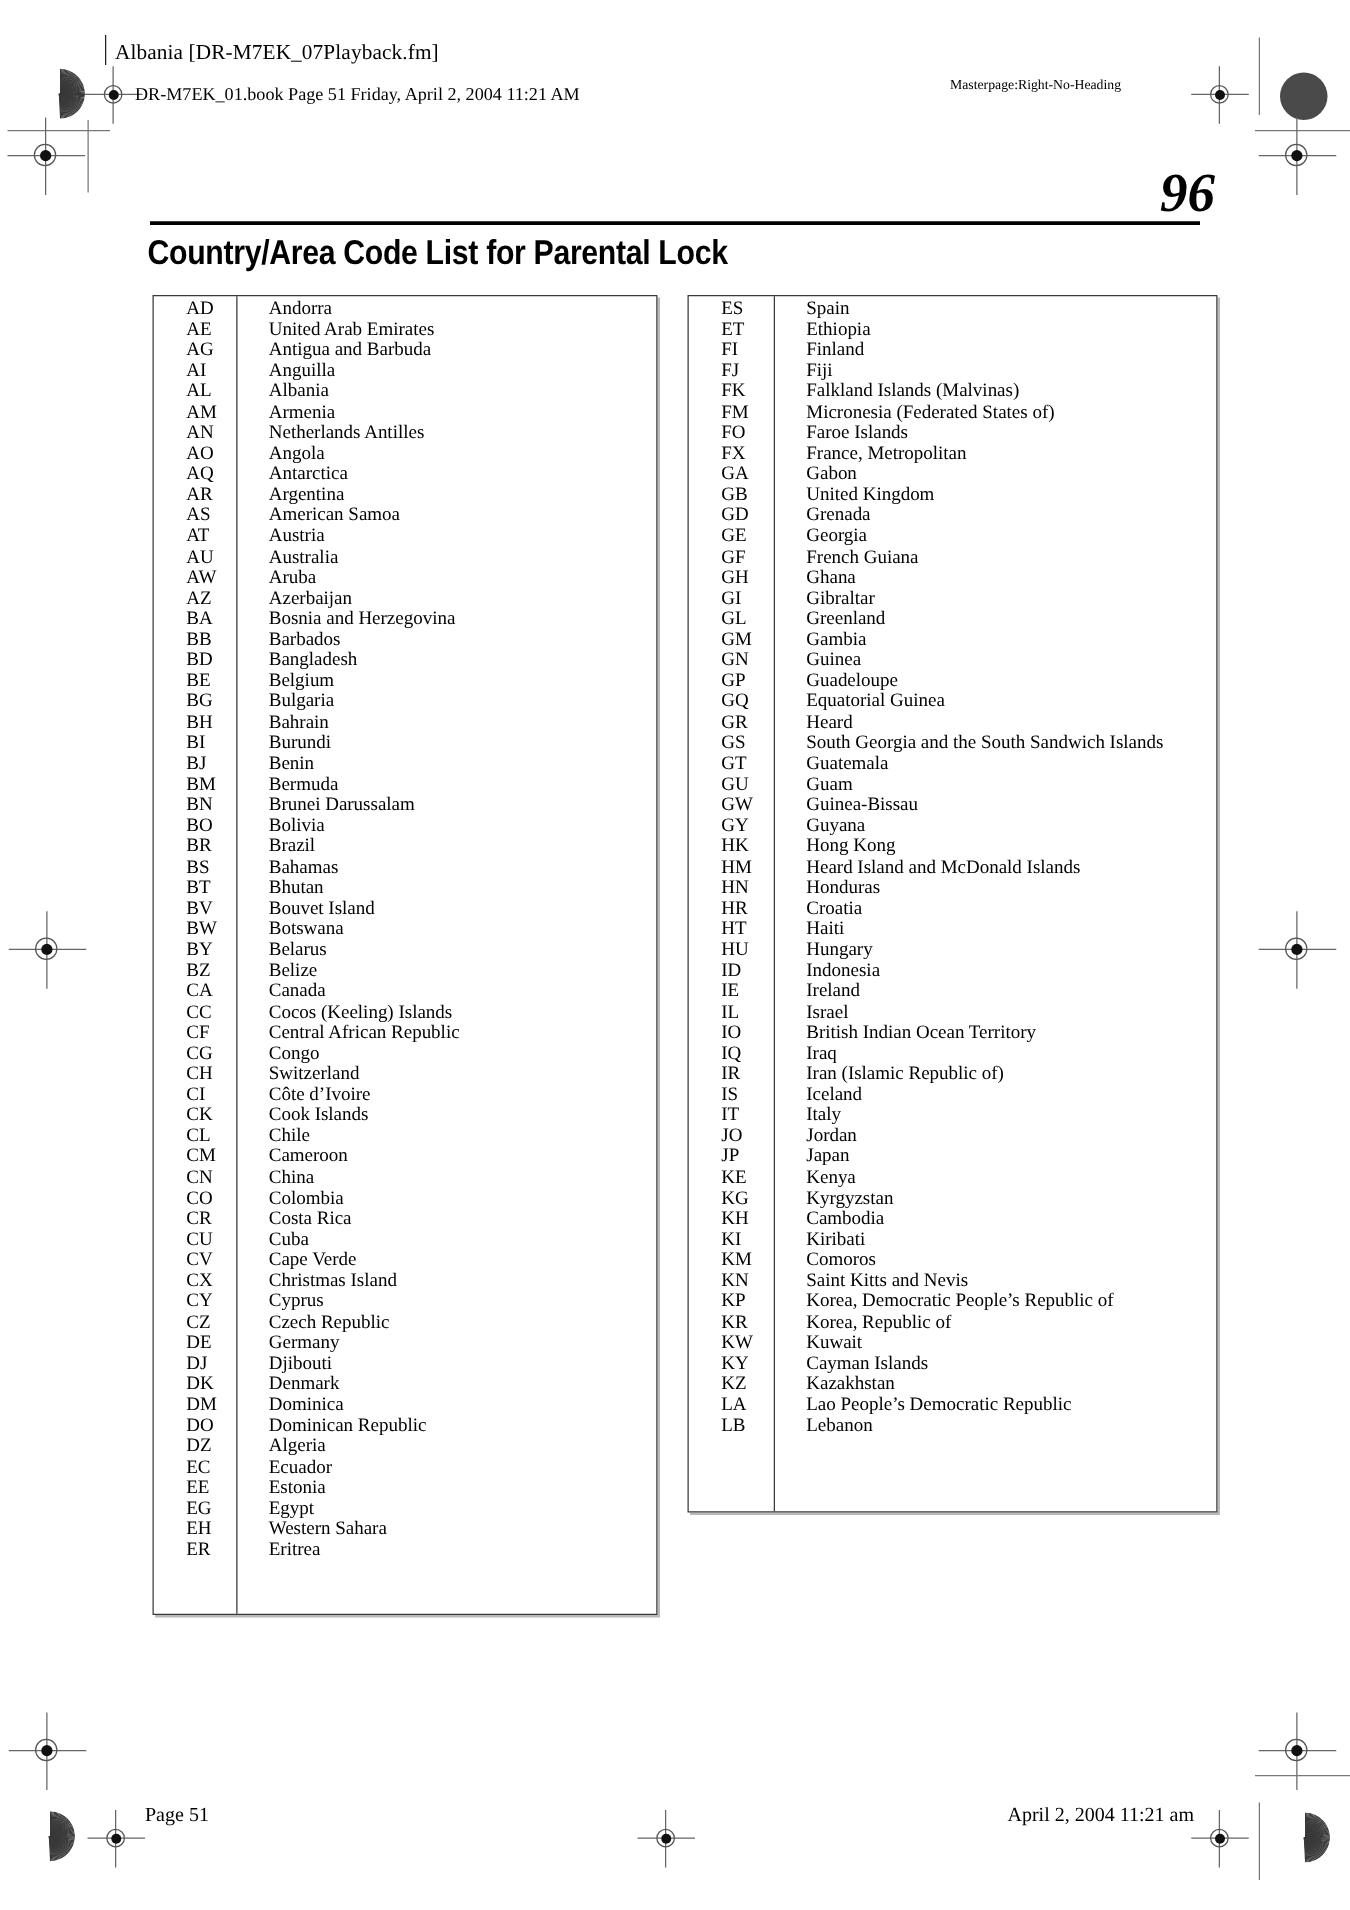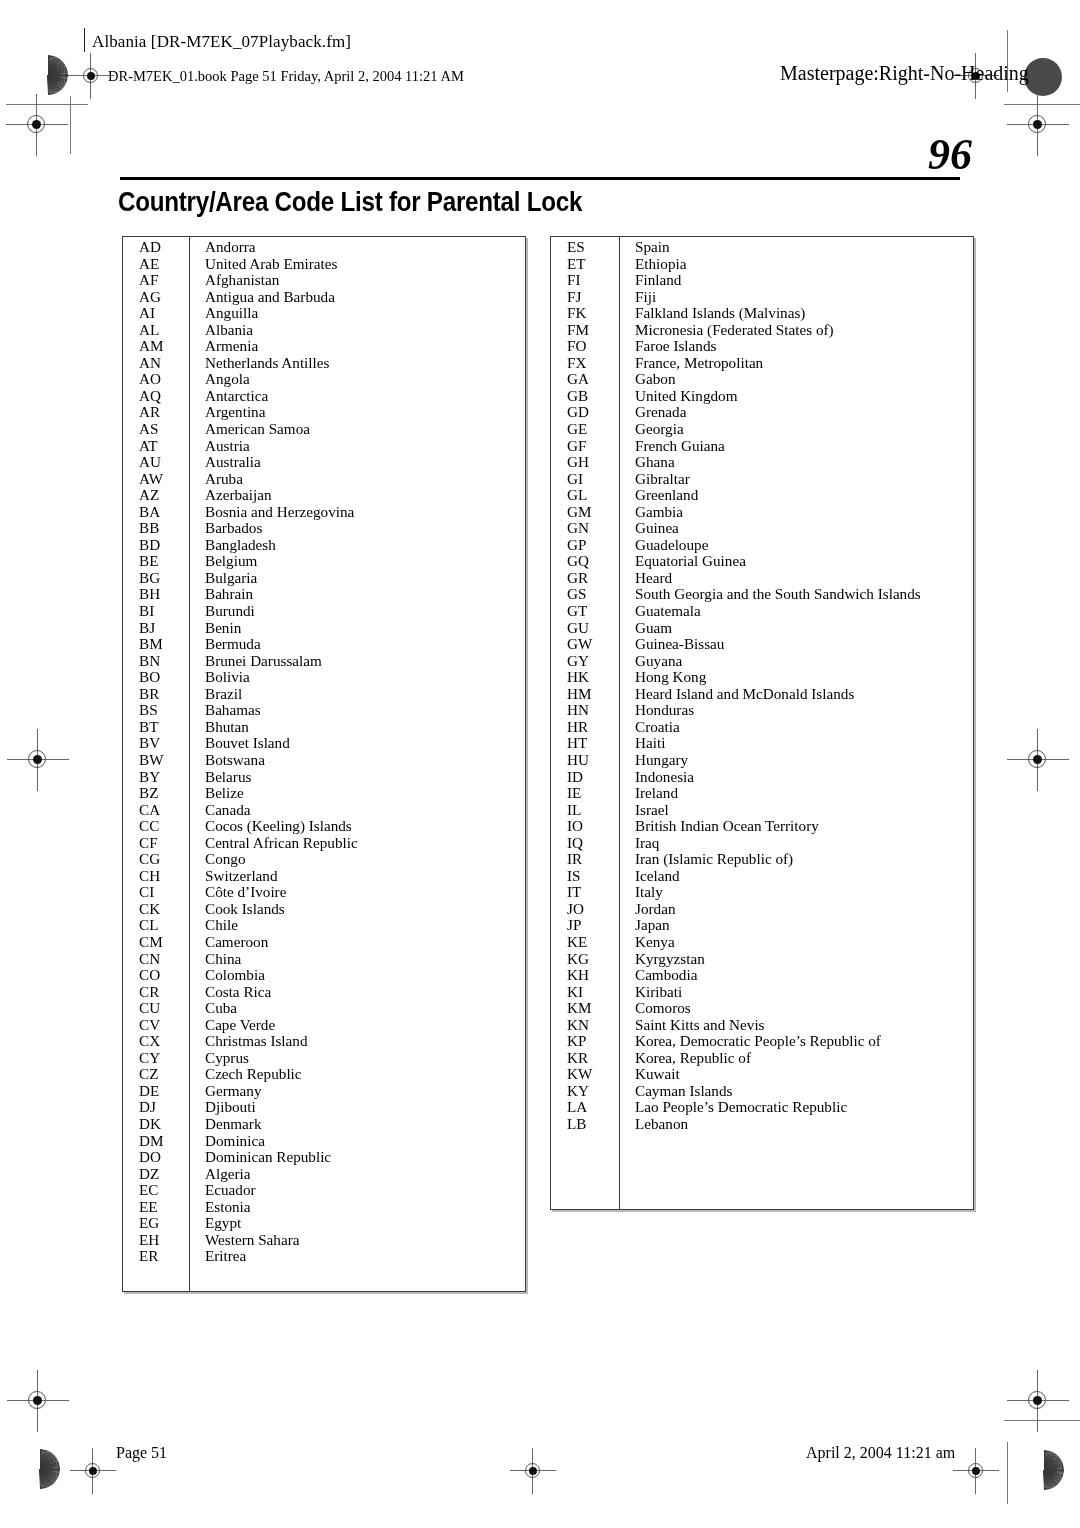--- a/index.html
+++ b/index.html
@@ -47,22 +47,22 @@
     position:absolute;left:92px;top:32px;
     font-family:"Liberation Serif", serif;
     font-size:17px;letter-spacing:.1px;white-space:nowrap;
   }
   .filename-rule{position:absolute;left:84px;top:28px;width:1.2px;height:24px;background:#222;}
   .bookline{
     position:absolute;left:108px;top:68px;
     font-family:"Liberation Serif", serif;font-size:14.5px;white-space:nowrap;
   }
   .masterpage{
-    position:absolute;left:780px;top:62px;
-    font-family:"Liberation Serif", serif;font-size:20px;white-space:nowrap;
+    position:absolute;left:760px;top:62px;
+    font-family:"Liberation Serif", serif;font-size:11px;white-space:nowrap;
   }
 
   
   .pagenum{
     position:absolute;right:108px;top:133px;
     font-family:"Liberation Serif", serif;
     font-style:italic;font-weight:bold;font-size:44px;line-height:1;
   }
   .titlerule{position:absolute;left:120px;top:177px;width:840px;height:3.4px;background:#000;}
   .title{
@@ -79,21 +79,21 @@
     border:1.4px solid #3a3a3a;
     box-sizing:border-box;
     background:#fff;
     box-shadow:2px 2px 0 #b9b9b9;
   }
   .tbl.left{left:122px;top:236px;width:404px;height:1056px;}
   .tbl.right{left:550px;top:236px;width:424px;height:974px;}
   .tbl .divider{position:absolute;top:0;bottom:0;width:1.2px;background:#3a3a3a;}
   .tbl.left .divider{left:66px;}
   .tbl.right .divider{left:68px;}
-  .rows{position:absolute;left:6px;right:0;top:2px;text-decoration:underline;}
+  .rows{position:absolute;left:16px;right:0;top:2px;text-decoration:underline;}
   .row{height:16.55px;line-height:16.55px;white-space:nowrap;position:relative;}
   .code{
     position:absolute;top:0;
     font-family:"Liberation Serif", serif;font-size:15.2px;
   }
   .name{
     position:absolute;top:0;
     font-family:"Liberation Serif", serif;font-size:15.2px;
   }
   .tbl.left .code{left:10px;}
@@ -393,24 +393,20 @@
     <div class="rows" id="rows-left">
         <div class="row">
           <span class="code">AD</span>
           <span class="name">Andorra</span>
         </div>
         <div class="row">
           <span class="code">AE</span>
           <span class="name">United Arab Emirates</span>
         </div>
         <div class="row">
-          <span class="code">AF</span>
-          <span class="name">Afghanistan</span>
-        </div>
-        <div class="row">
           <span class="code">AG</span>
           <span class="name">Antigua and Barbuda</span>
         </div>
         <div class="row">
           <span class="code">AI</span>
           <span class="name">Anguilla</span>
         </div>
         <div class="row">
           <span class="code">AL</span>
           <span class="name">Albania</span>
@@ -847,20 +843,24 @@
         </div>
         <div class="row">
           <span class="code">KW</span>
           <span class="name">Kuwait</span>
         </div>
         <div class="row">
           <span class="code">KY</span>
           <span class="name">Cayman Islands</span>
         </div>
         <div class="row">
+          <span class="code">KZ</span>
+          <span class="name">Kazakhstan</span>
+        </div>
+        <div class="row">
           <span class="code">LA</span>
           <span class="name">Lao People’s Democratic Republic</span>
         </div>
         <div class="row">
           <span class="code">LB</span>
           <span class="name">Lebanon</span>
         </div>
       </div>
   </div>
 

